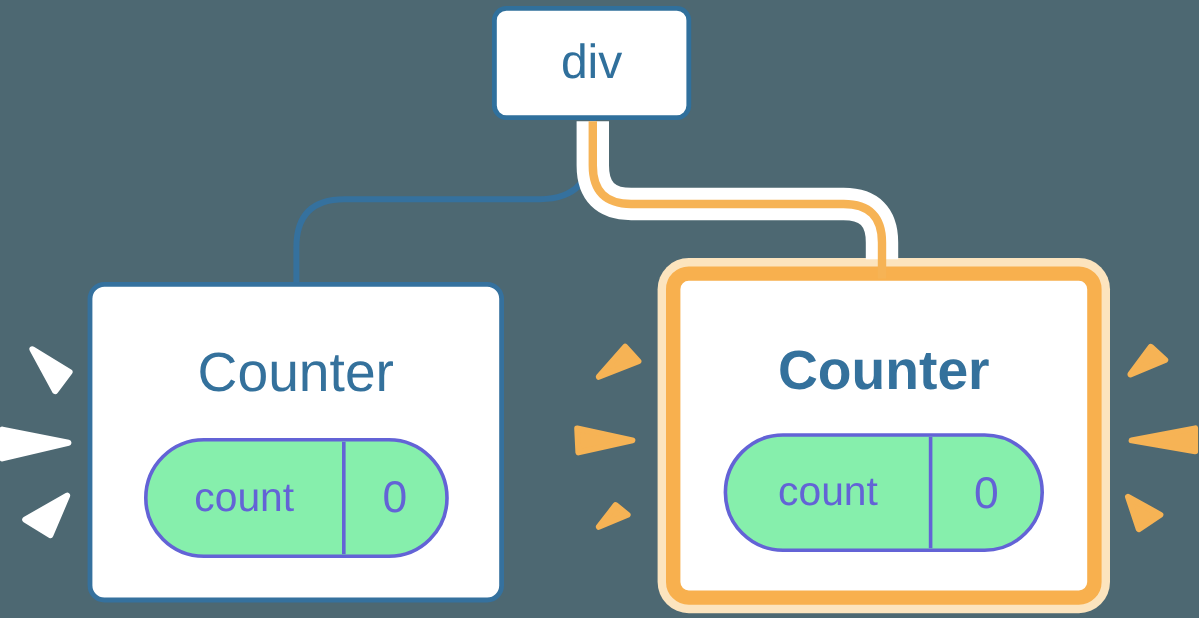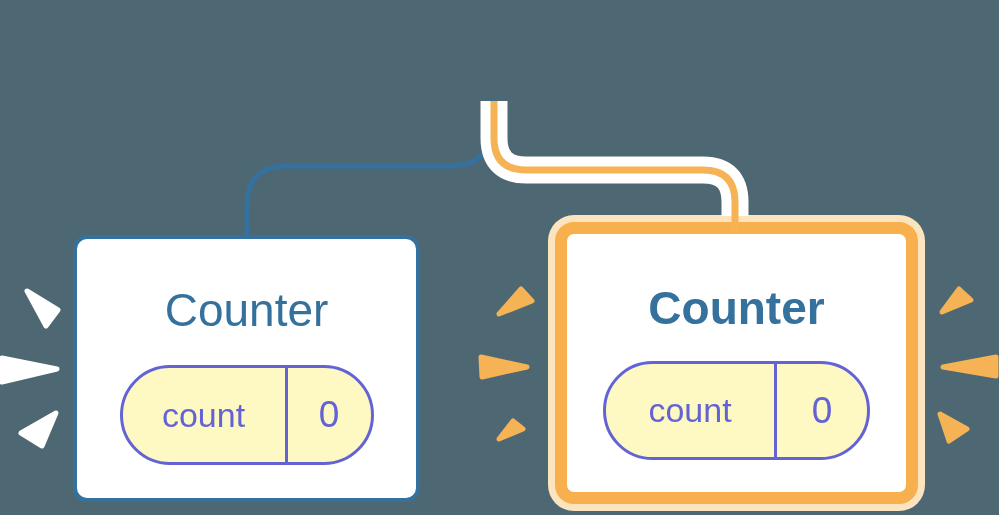--- a/index.html
+++ b/index.html
@@ -34,21 +34,21 @@
     background:#fff;border:12px solid #F8B04E;border-radius:19px;
     display:flex;flex-direction:column;align-items:center;
     padding-top:51px;
   }
   .card-title{font-size:46px;line-height:1;color:#34719C;}
   .card-title.bold{font-weight:bold;}
   .card-left .card-title{margin-bottom:32px;}
   .card-right-inner .card-title{margin-bottom:30px;}
   
   .pill{
-    display:flex;box-sizing:border-box;background:#fef9c3;
+    display:flex;box-sizing:border-box;background:#86efac;
     border:3px solid #6363D6;border-radius:60px;overflow:hidden;
   }
   .pill-left{width:254px;height:100px;}
   .pill-right{width:267px;height:99px;}
   .pill-key{
     display:flex;align-items:center;justify-content:center;
     border-right:3px solid #6363D6;box-sizing:border-box;
     font-size:34px;color:#6363D6;
   }
   .pill-left .pill-key{width:165px;}
@@ -66,20 +66,23 @@
   .pipe-casing{fill:none;stroke:#FFFFFF;stroke-width:27;stroke-linecap:butt;}
   .pipe-core{fill:none;stroke:#F6B355;stroke-width:7;stroke-linecap:butt;}
   .spark-white{fill:#FFFFFF;stroke:#FFFFFF;stroke-width:5;stroke-linejoin:round;}
   .spark-orange{fill:#F6B355;stroke:#F6B355;stroke-width:5;stroke-linejoin:round;}
 </style>
 </head>
 <body>
 
 <div class="stage">
 
+  <div class="node-root">
+    <span class="label">div</span>
+  </div>
 
   <div class="card-left">
     <div class="card-title">Counter</div>
     <div class="pill pill-left">
       <div class="pill-key">count</div>
       <div class="pill-val">0</div>
     </div>
   </div>
 
   <div class="card-right-outer">

